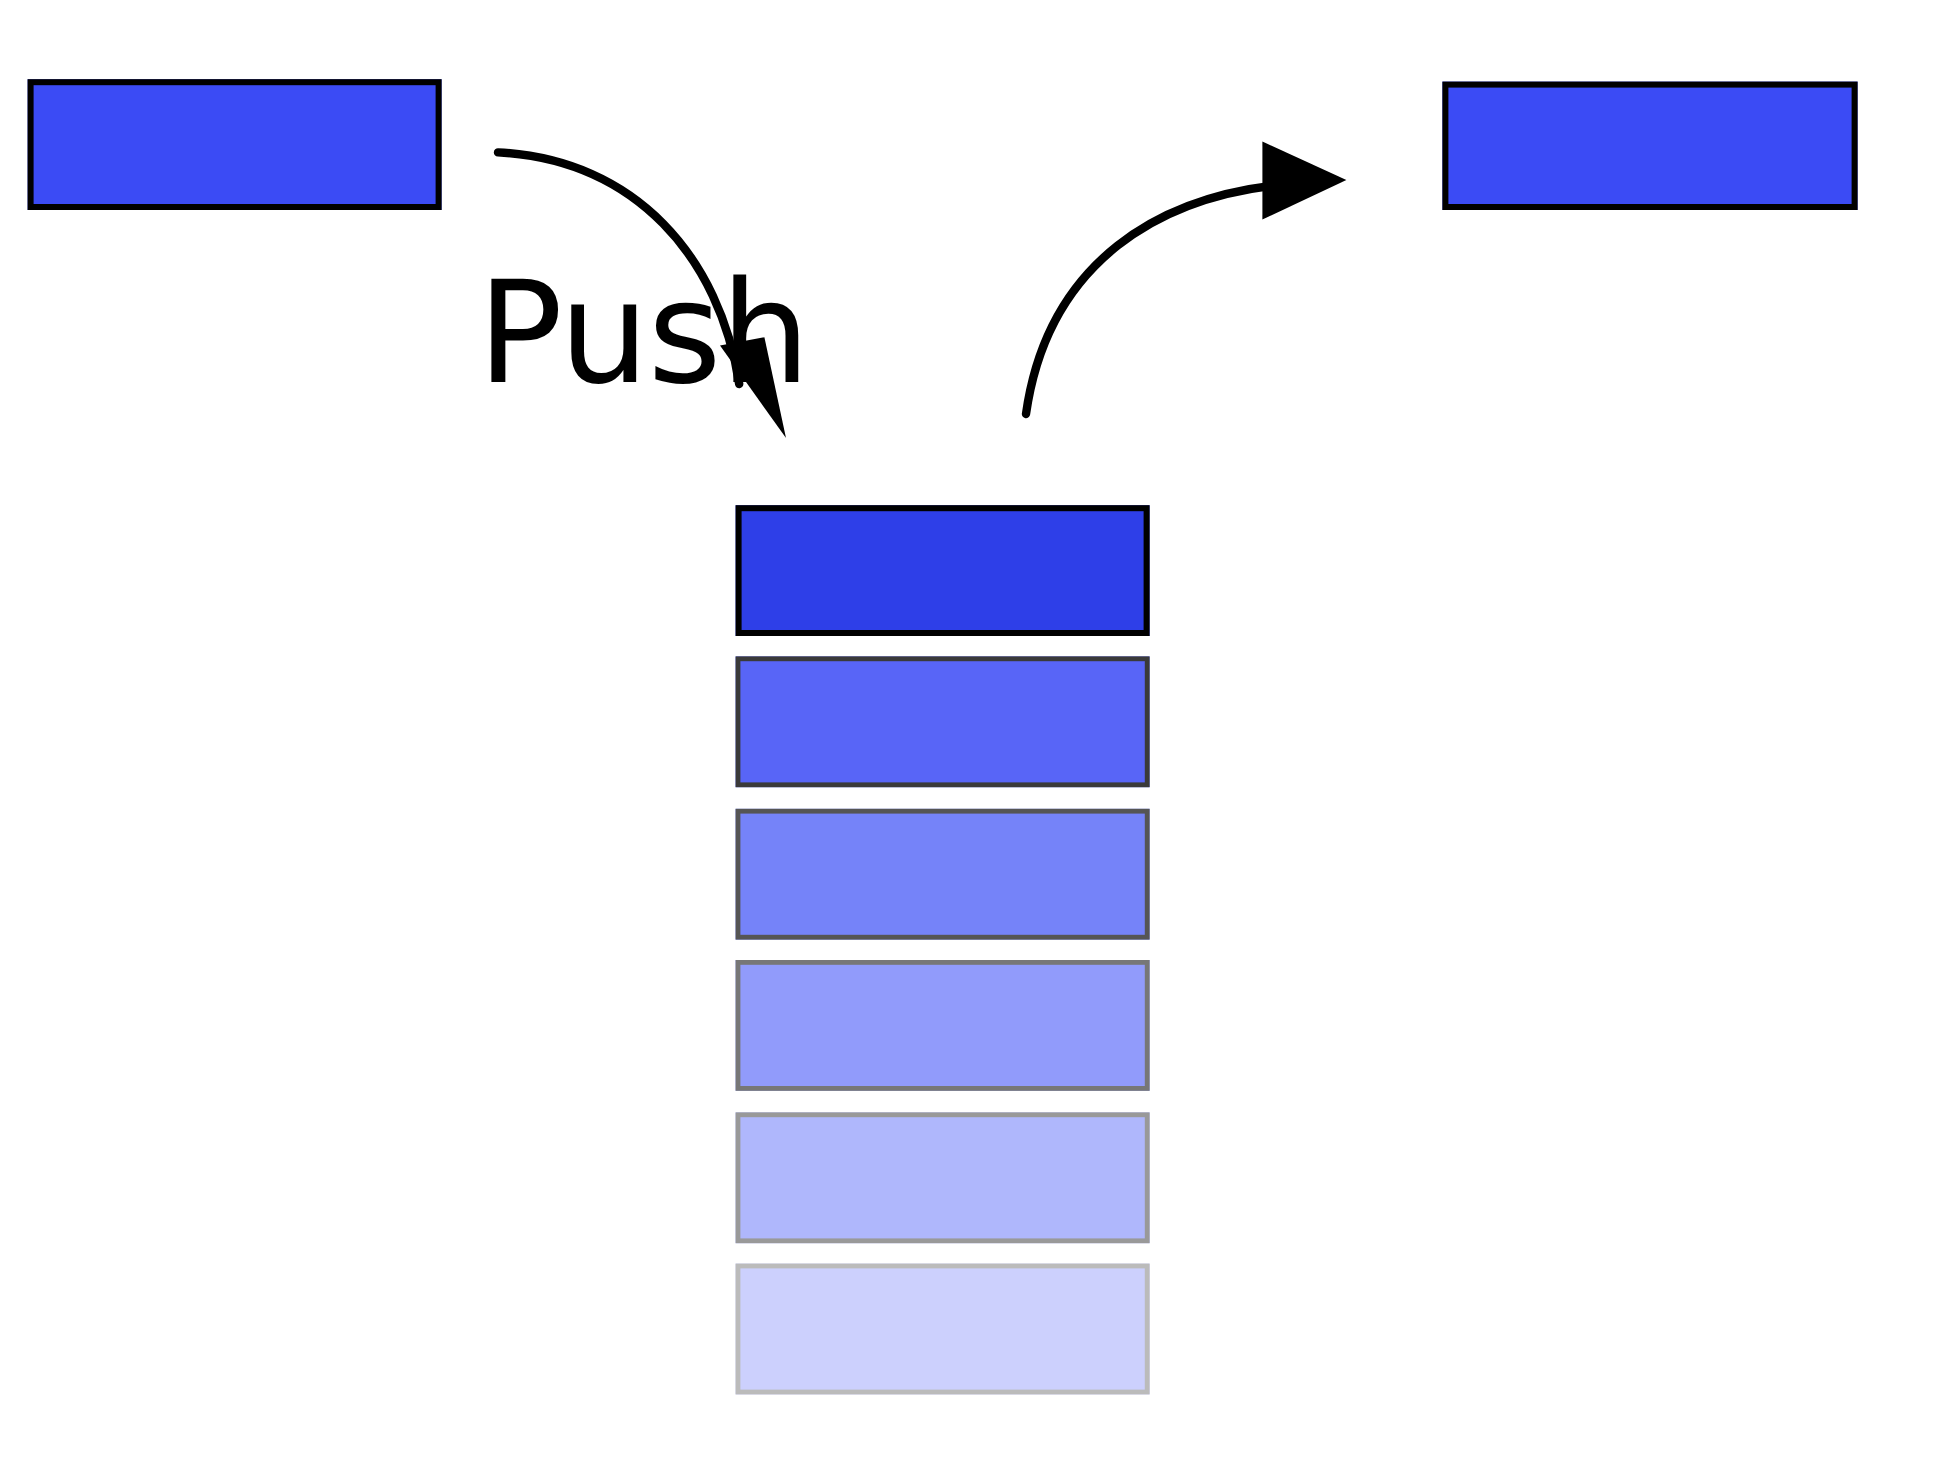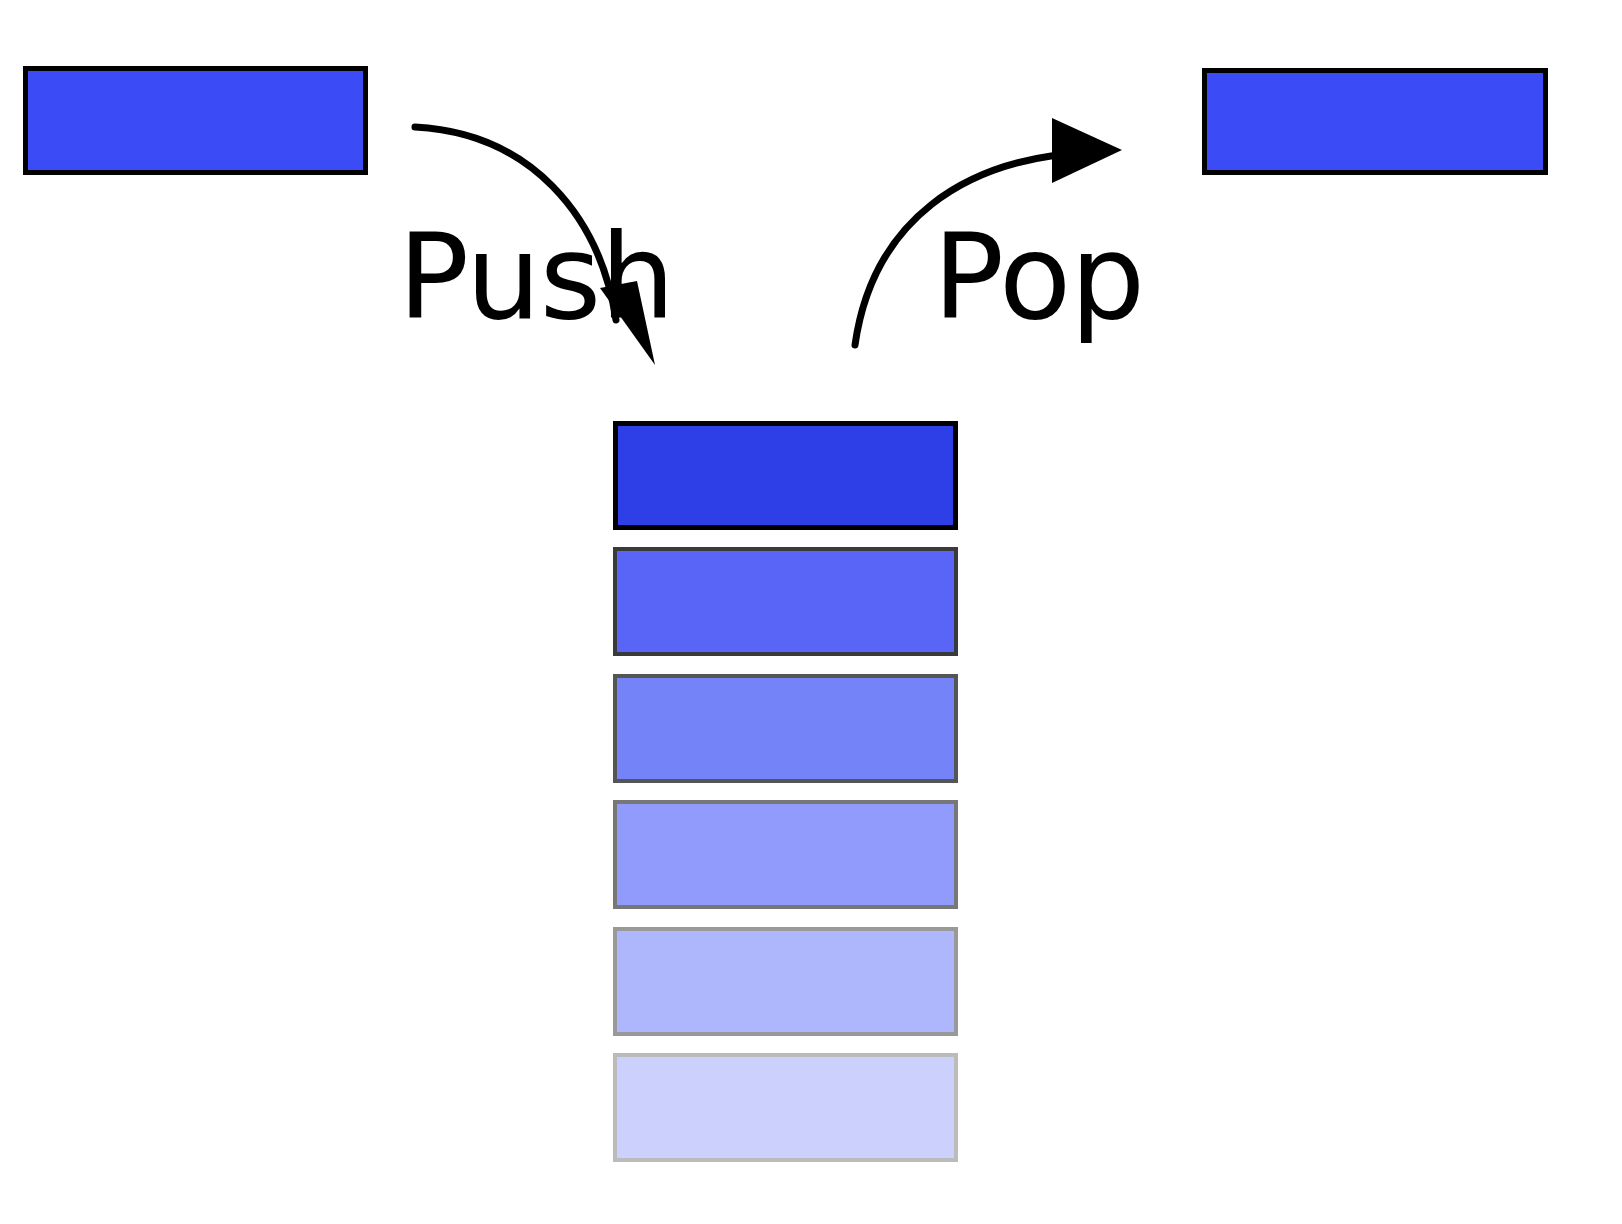--- a/index.html
+++ b/index.html
@@ -74,15 +74,14 @@
     </g>
 
     <g>
       <path d="M 855 345 C 872 225, 960 155, 1100 152" fill="none" stroke="#000000" stroke-width="7" stroke-linecap="round"></path>
       <polygon points="1052,118 1122,150 1052,183" fill="#000000"></polygon>
     </g>
   </svg>
 
   <div class="op-label" id="push-label" style="left: 398px; top: 218px; color: rgb(0, 0, 0);">Push</div>
 
-  <div class="op-label" id="pop-label" style="left: 933px; top: 218px; color: rgb(0, 0, 0);">Pop</div>
 
 </div>
 
 </body></html>

